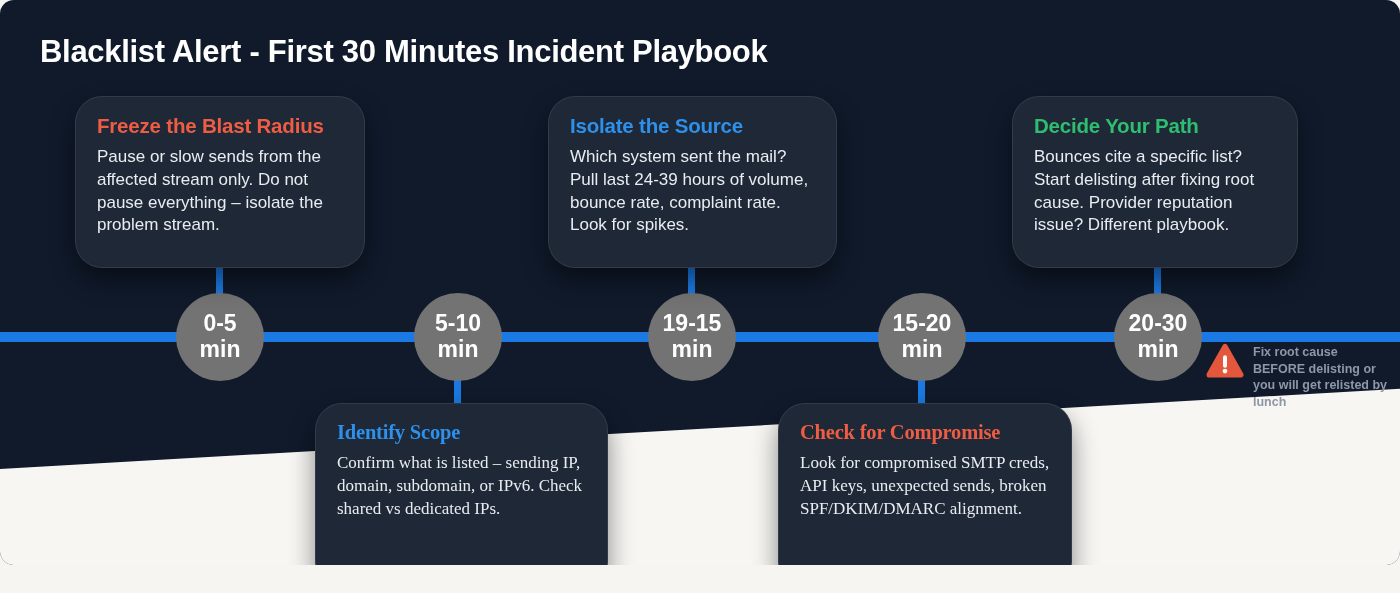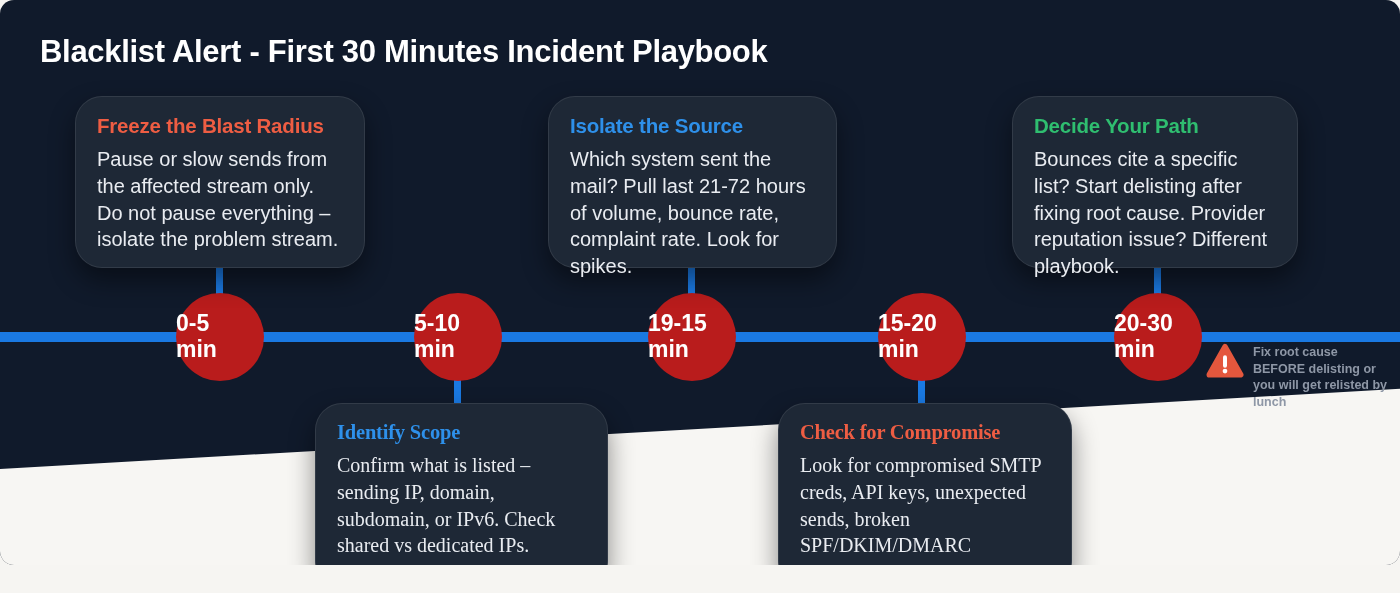--- a/index.html
+++ b/index.html
@@ -27,22 +27,22 @@
     background:#1a79e2;z-index:2;
   }
   .connector{
     position:absolute;width:7px;background:#1a79e2;z-index:2;
   }
   .conn-top{top:266px;height:36px;}
   .conn-bottom{top:375px;height:32px;}
   .cx1{left:216px;} .cx2{left:454px;} .cx3{left:688px;} .cx4{left:918px;} .cx5{left:1154px;}
   .node{
     position:absolute;top:293px;width:88px;height:88px;border-radius:50%;
-    background:#b91c1c;color:#ffffff;z-index:3;
-    display:flex;flex-direction:column;justify-content:center;
+    background:#737373;color:#ffffff;z-index:3;
+    display:flex;flex-direction:column;align-items:center;justify-content:center;
     font-weight:700;font-size:23px;line-height:1.12;
   }
   .nx1{left:176px;} .nx2{left:414px;} .nx3{left:648px;} .nx4{left:878px;} .nx5{left:1114px;}
   .card{
     position:absolute;box-sizing:border-box;
     background:#1e2836;border:1px solid rgba(255,255,255,0.09);
     border-radius:27px;padding:17px 21px;
     box-shadow:0 12px 26px rgba(0,0,0,0.45);
     z-index:4;
   }
@@ -50,21 +50,21 @@
   .row-bottom{top:403px;height:185px;font-family:Liberation Serif, serif;}
   .kx1{left:75px;width:290px;}
   .kx2{left:315px;width:293px;}
   .kx3{left:548px;width:289px;}
   .kx4{left:778px;width:294px;}
   .kx5{left:1012px;width:286px;}
   .card-title{
     margin:0 0 8px 0;font-size:20.5px;font-weight:700;letter-spacing:-0.2px;
   }
   .card-body{
-    margin:0;font-size:20px;line-height:1.34;color:#e9ecf1;
+    margin:0;font-size:17px;line-height:1.34;color:#e9ecf1;
   }
   .warning{
     position:absolute;left:1206px;top:343px;width:186px;z-index:3;
     display:flex;gap:9px;align-items:flex-start;font-weight:bold;
   }
   .warning-text{
     margin:1px 0 0 0;font-size:12.5px;line-height:1.32;color:#8e97a6;
   }
   .warn-svg{display:block;flex:0 0 auto;}
 </style>
@@ -111,21 +111,21 @@
     <p class="card-body">Pause or slow sends from the affected stream only. Do not pause everything – isolate the problem stream.</p>
   </div>
 
   <div class="card row-bottom kx2">
     <h2 class="card-title" style="color: rgb(46, 144, 234);">Identify Scope</h2>
     <p class="card-body">Confirm what is listed – sending IP, domain, subdomain, or IPv6. Check shared vs dedicated IPs.</p>
   </div>
 
   <div class="card row-top kx3">
     <h2 class="card-title" style="color: rgb(46, 144, 234);">Isolate the Source</h2>
-    <p class="card-body">Which system sent the mail? Pull last 21-72 hours of volume, bounce rate, complaint rate. Look for spikes.</p>
+    <p class="card-body">Which system sent the mail? Pull last 24-39 hours of volume, bounce rate, complaint rate. Look for spikes.</p>
   </div>
 
   <div class="card row-top kx5">
     <h2 class="card-title" style="color: rgb(47, 190, 112);">Decide Your Path</h2>
     <p class="card-body">Bounces cite a specific list? Start delisting after fixing root cause. Provider reputation issue? Different playbook.</p>
   </div>
 
   <div class="card row-bottom kx4">
     <h2 class="card-title" style="color: rgb(238, 93, 67);">Check for Compromise</h2>
     <p class="card-body">Look for compromised SMTP creds, API keys, unexpected sends, broken SPF/DKIM/DMARC alignment.</p>

